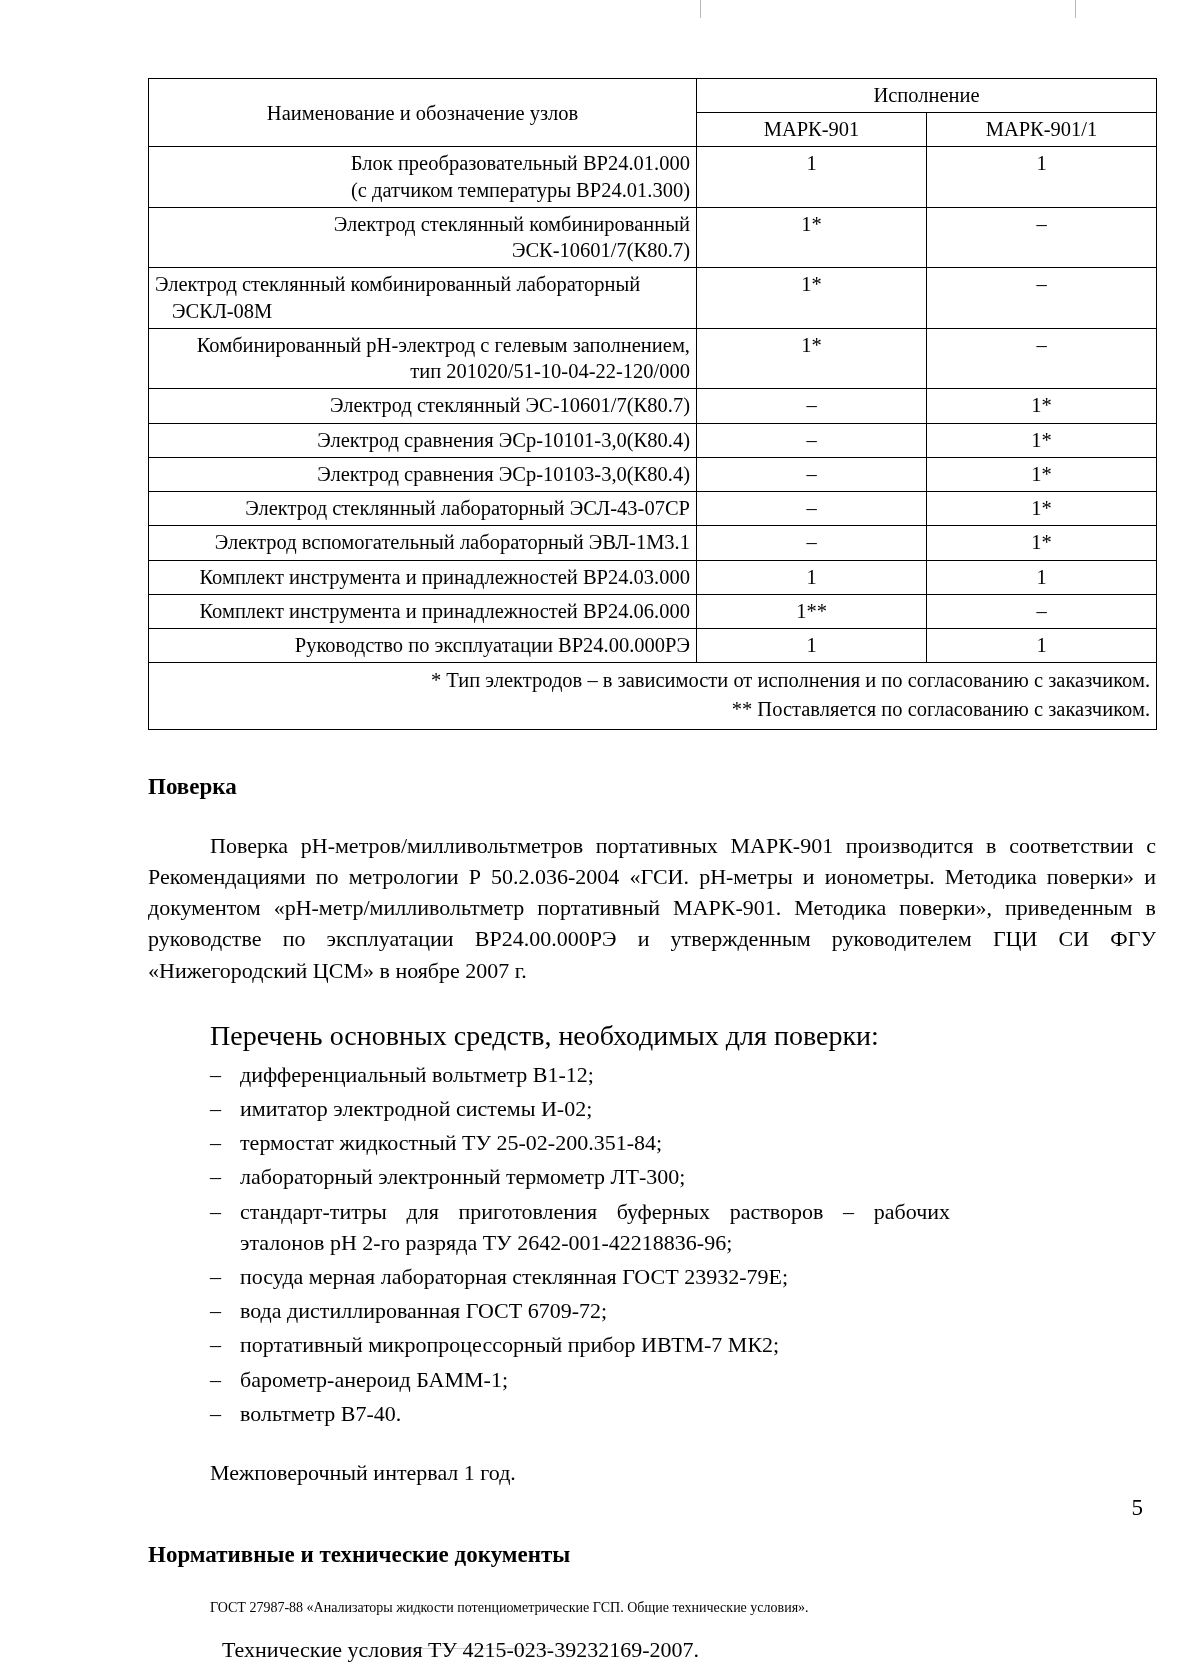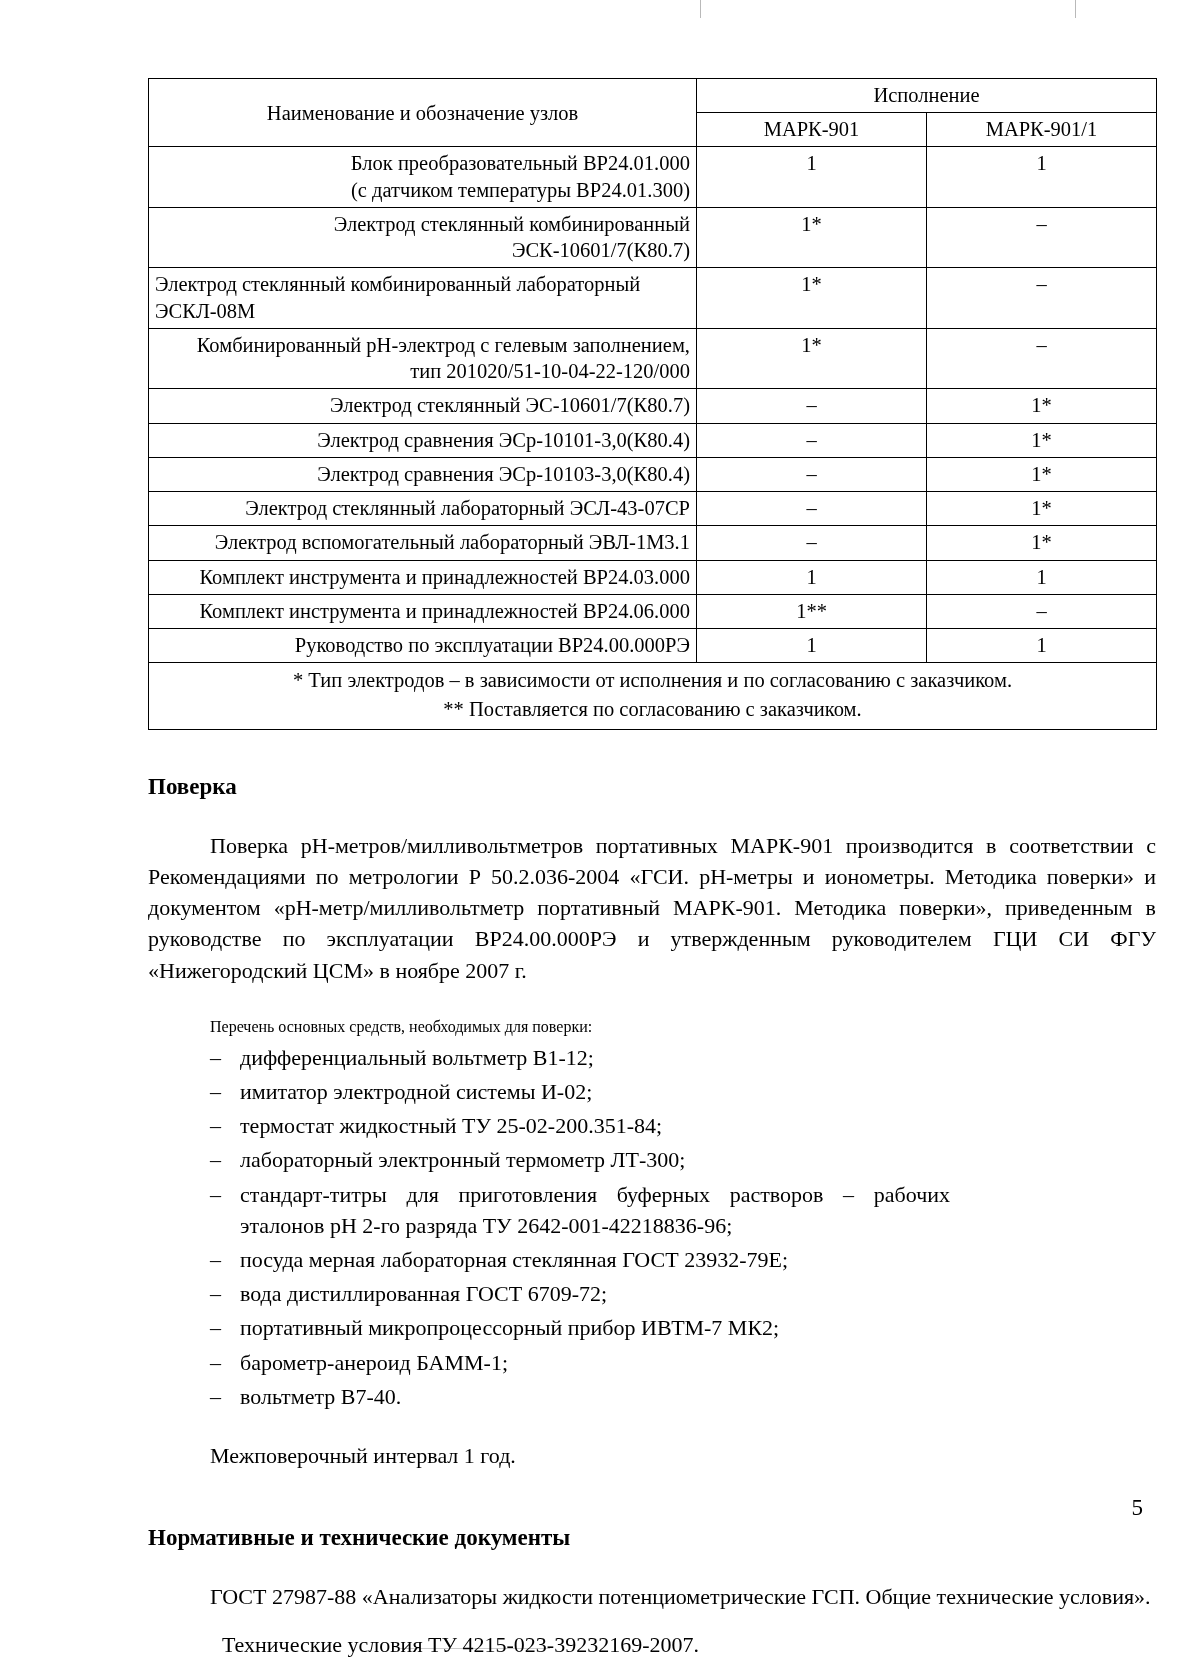--- a/index.html
+++ b/index.html
@@ -74,23 +74,23 @@
     vertical-align: top;
     padding-top: 4px;
   }
   td.name {
     text-align: right;
   }
   td.name.justify {
     text-align: justify;
     text-align-last: left;
   }
-  td.name .l2 { display: block; }
+  td.name .l2 { display: block; margin-left: 17px; }
   td.footnote {
-    text-align: center;
+    text-align: right;
     padding: 4px 8px 3px 8px;
   }
   td.footnote .fn-line { display: block; padding: 1px 0 2px 0; }
 
   
   .h-center {
     font-size: 23px;
     margin: 0;
   }
   .sect-poverka { margin-top: 44px; }
@@ -100,21 +100,21 @@
     font-size: 22px;
     line-height: 1.42;
     margin: 0;
     text-align: justify;
     text-indent: 62px;
     hyphens: manual;
   }
   p.para-first { margin-top: 30px; }
 
   .list-intro {
-    font-size: 16px;
+    font-size: 28px;
     line-height: 1.42;
     margin: 30px 0 0 0;
     padding-left: 62px;
   }
   ul.dash-list {
     list-style: none;
     margin: 0;
     padding: 0 0 0 62px;
     font-size: 22px;
     line-height: 1.42;
@@ -134,21 +134,21 @@
     text-align: justify;
     text-align-last: left;
   }
   .mezh {
     font-size: 22px;
     line-height: 1.42;
     margin: 28px 0 0 0;
     padding-left: 62px;
   }
   .norm-para {
-    font-size: 22px;
+    font-size: 14px;
     line-height: 1.42;
     margin: 30px 0 16px 0;
     text-align: justify;
     text-indent: 62px;
   }
   .norm-para2 {
     font-size: 22px;
     line-height: 1.42;
     margin: 12px;
     text-indent: 62px;

